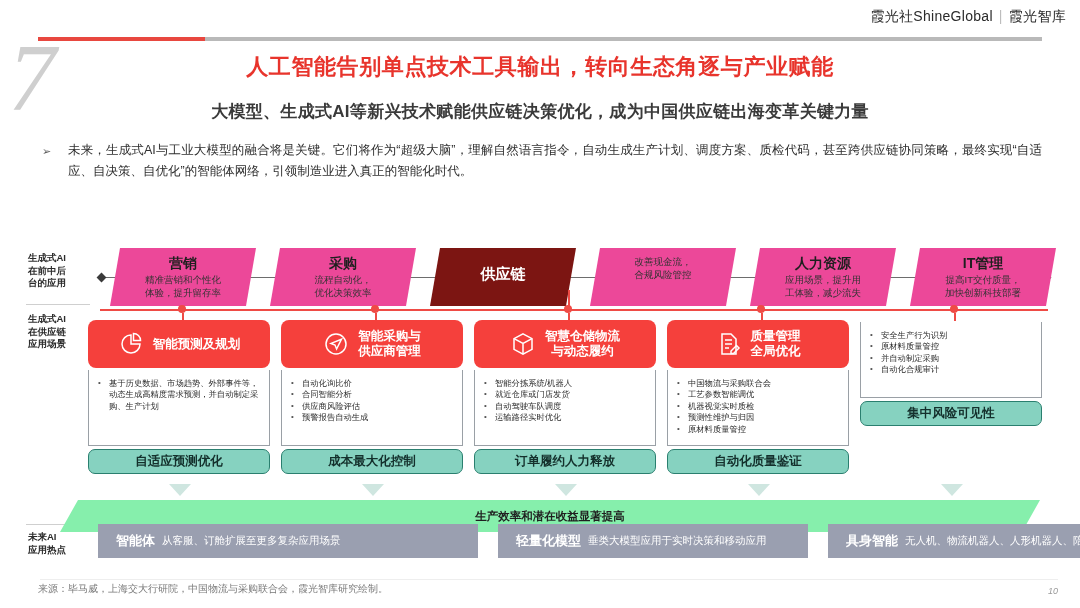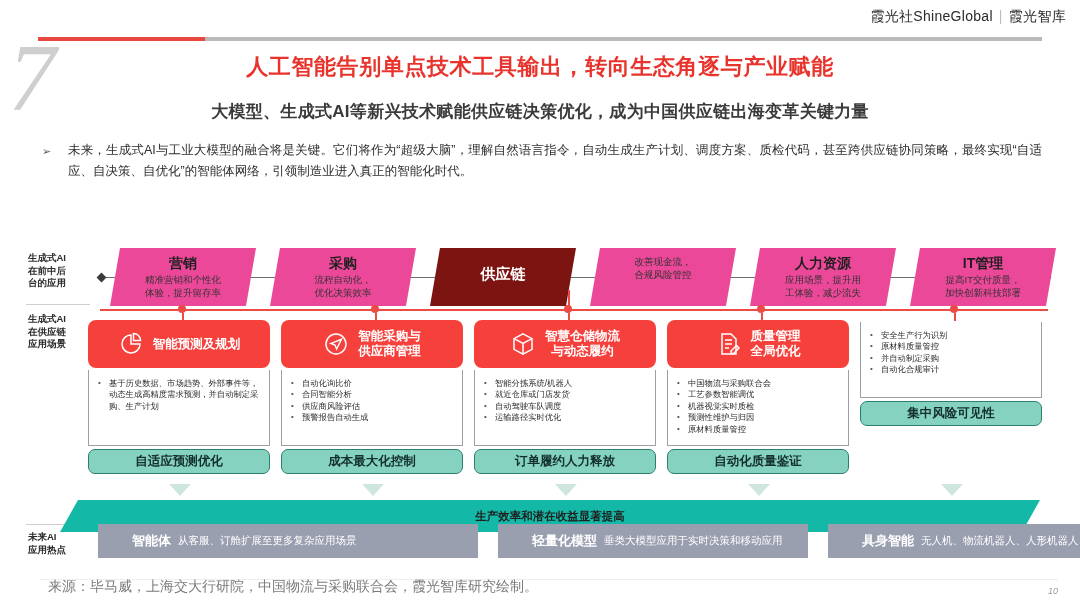--- a/index.html
+++ b/index.html
@@ -118,44 +118,44 @@
   }
   .card-foot {
     margin-top: 3px; height: 25px; background: #86d2c0; border: 1.5px solid #2a7f6f;
     border-radius: 7px; display: flex; align-items: center; justify-content: center;
     color: #14302c; font-size: 12.5px; font-weight: bold;
   }
 
   
   .banner {
     position: absolute; left: 60px; top: 500px; width: 980px; height: 32px;
-    background: #14b8a6; clip-path: polygon(18px 0, 100% 0, calc(100% - 18px) 100%, 0 100%);
+    background: #86efac; clip-path: polygon(18px 0, 100% 0, calc(100% - 18px) 100%, 0 100%);
     display: flex; align-items: center; justify-content: center;
   }
   .banner span { font-size: 11.5px; font-weight: bold; color: #1f1f1f; }
   .chev {
     position: absolute; width: 0; height: 0;
     border-left: 11px solid transparent; border-right: 11px solid transparent;
     border-top: 12px solid #cfe6e0; top: 484px;
   }
 
   
   .hotline { position: absolute; left: 26px; top: 524px; width: 64px; height: 1px; background: #cfcfcf; }
   .hotrow { position: absolute; left: 98px; top: 524px; width: 950px; height: 34px; }
   .hot {
     position: absolute; top: 0; height: 34px; background: #9a9fb0;
-    display: flex; align-items: center; padding-left: 34px;
+    display: flex; align-items: center; padding-left: 18px;
   }
   .hot .hk { color: #ffffff; font-size: 13px; font-weight: bold; margin-right: 7px; white-space: nowrap; }
   .hot .hv { color: #ffffff; font-size: 10.5px; white-space: nowrap; }
 
   
   .source {
-    position: absolute; left: 48px; bottom: 12px;
-    font-size: 14px; color: #7a7a7a;
+    position: absolute; left: 38px; bottom: 12px;
+    font-size: 10px; color: #7a7a7a;
   }
   .pageno { position: absolute; right: 22px; bottom: 12px; font-size: 9px; color: #9a9a9a; font-style: italic; }
   .footline { position: absolute; left: 40px; right: 22px; bottom: 28px; height: 1px; background: #eeeeee; }
 </style>
 </head>
 <body>
 
 <div class="brand">
   <span>霞光社ShineGlobal</span><span class="sep">|</span><span>霞光智库</span>
 </div>

